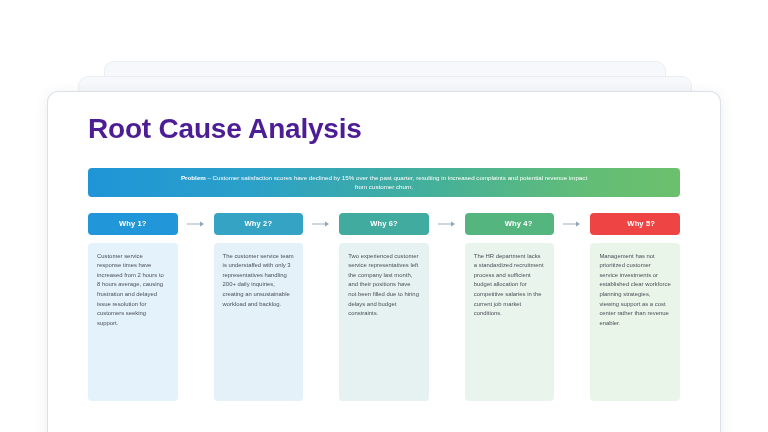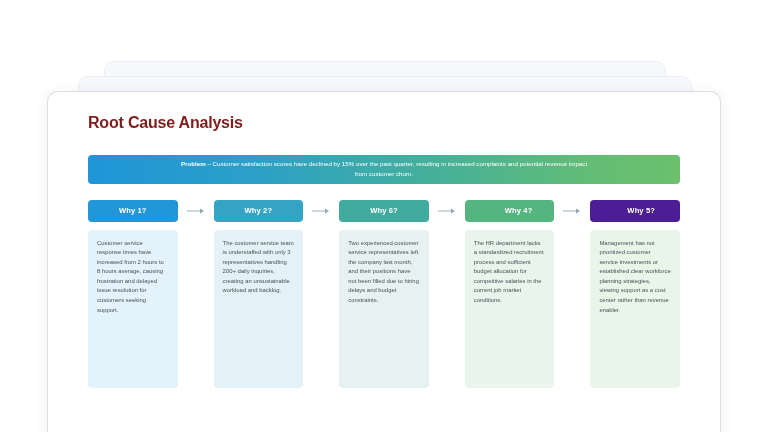--- a/index.html
+++ b/index.html
@@ -50,23 +50,23 @@
   }
 
   .slide-inner {
     position: absolute;
     left: 0; top: 0; right: 0; bottom: 0;
     padding: 22px 40px 0 40px;
     box-sizing: border-box;
   }
 
   .page-title {
-    font-size: 16px;
+    font-size: 28px;
     font-weight: bold;
-    color: #7f1d1d;
+    color: #4c1d95;
     letter-spacing: -0.2px;
     line-height: 1.1;
     margin: 0 0 7px 0;
   }
   .page-subtitle {
     font-size: 10.5px;
     color: #595e66;
     line-height: 1.2;
     margin: 0;
   }
@@ -212,21 +212,21 @@
       </div>
 
       <div class="why-gap">
         <svg class="arrow-svg" width="18" height="8" viewBox="0 0 18 8">
           <line x1="0" y1="4" x2="13" y2="4" stroke="#8fa6b8" stroke-width="0.9"></line>
           <path d="M13 1.6 L17 4 L13 6.4 Z" fill="#8fa6b8"></path>
         </svg>
       </div>
 
       <div class="why-col">
-        <div class="why-chip" style="background: #4c1d95; padding-left: 12px;">Why 5?</div>
+        <div class="why-chip" style="background: #ef4444; padding-left: 12px;">Why 5?</div>
         <div class="why-panel" style="background: rgb(234, 245, 233);">
           <div class="why-body">Management has not prioritized customer service investments or established clear workforce planning strategies, viewing support as a cost center rather than revenue enabler.</div>
         </div>
       </div>
 
     </div>
   </div>
 </div>
 
 </body></html>

